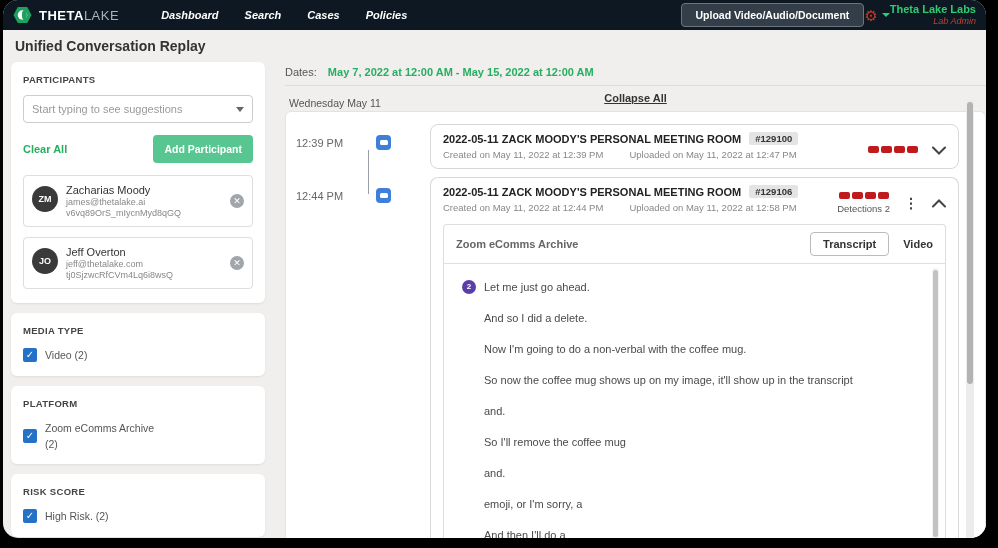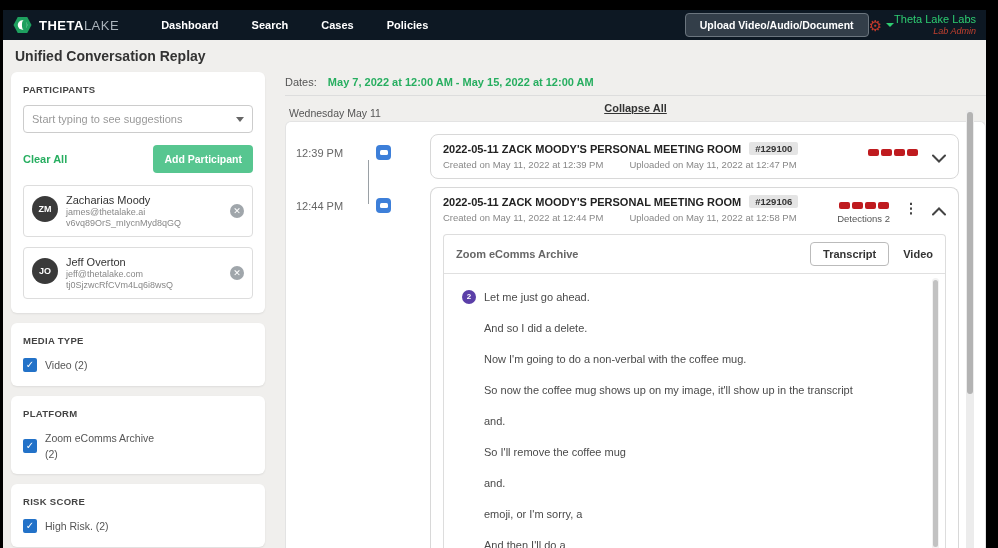--- a/index.html
+++ b/index.html
@@ -1,37 +1,37 @@
 <!DOCTYPE html>
 <html><head>
 <meta charset="utf-8">
 <style>
   * { box-sizing: border-box; margin: 0; padding: 0; }
   html,body { width: 998px; height: 548px; background:#000; overflow:hidden;
     font-family:"Liberation Sans", sans-serif; }
-  .app { position:absolute; left:3px; top:10px; width:983px; height:538px;
-    background:#f0efed; overflow:hidden; }
+  .app { position:absolute; left:3px; top:0; width:983px; height:538px;
+    background:#f0efed; overflow:hidden;border-radius:15px; }
 
   
   .topbar { height:30px; background:#0d1823; display:flex; align-items:center; padding:0 10px; }
   .brand { display:flex; align-items:center; gap:7px; cursor:pointer; }
   .brand-word { font-size:13px; letter-spacing:.5px; color:#fff; font-weight:bold; }
   .brand-word .lite { color:#a9b2ba; font-weight:normal; }
-  .nav-items { display:flex; gap:33px; margin-left:42px; }
+  .nav-items { display:flex; gap:26px; margin-left:42px;font-style:italic; }
   .nav-item { color:#fff; font-size:11px; font-weight:bold; cursor:pointer; }
   .topbar-right { margin-left:auto; display:flex; align-items:center; }
   .upload-btn { background:#333e49; border:1px solid #6b757e; color:#fff; font-size:10.5px;
     font-weight:bold; padding:5px 14px; border-radius:4px; cursor:pointer;
     font-family:"Liberation Sans", sans-serif; }
   .gear-wrap { display:flex; align-items:center; gap:4px; cursor:pointer; }
   .gear { color:#c0392b; font-size:15px; line-height:1; }
   .gear-caret { width:0; height:0; border-left:4px solid transparent; border-right:4px solid transparent;
     border-top:4px solid #2ecc71; }
   .account { text-align:right; line-height:1.2; cursor:pointer; }
-  .account-name { color:#2ecc71; font-size:11px; font-weight:normal; }
+  .account-name { color:#2ecc71; font-size:11px; font-weight:bold; }
   .account-role { color:#c2402f; font-size:9px; font-style:italic; }
 
   
   .title-bar { padding:8px 12px 6px; }
   .page-title { font-size:14px; font-weight:bold; color:#333; }
 
   
   .content { display:flex; height:480px; position:relative; }
   .sidebar { width:268px; padding:2px 6px 0 8px; flex-shrink:0; }
   .card { background:#fff; border-radius:6px; box-shadow:0 1px 2px rgba(0,0,0,.08);
@@ -88,21 +88,21 @@
     background:#fff; border-radius:1.5px; }
   .m-card { background:#fff; border:1px solid #d8d8d8; border-radius:8px; overflow:hidden; }
   .m-card.expanded { border-radius:8px 8px 0 0; border-bottom:none; }
   .m-head { display:flex; padding:7px 12px 8px; cursor:pointer; }
   .m-head-left { flex:1; min-width:0; }
   .m-title-row { display:flex; align-items:center; gap:8px; }
   .m-title { font-size:11px; font-weight:bold; color:#222; white-space:nowrap; }
   .id-badge { background:#e4e4e4; color:#333; font-size:9.5px; font-weight:bold;
     padding:1px 6px; border-radius:2px; }
   .m-meta { font-size:9.5px; color:#888; margin-top:4px; display:flex; gap:26px; }
-  .m-head-right { display:flex; align-items:flex-start; gap:14px; padding-top:4px; }
+  .m-head-right { display:flex; align-items:center; gap:14px; padding-top:4px; }
   .risk-col { text-align:center; }
   .risk-meter { display:flex; gap:2px; justify-content:center; padding-top:3px; }
   .risk-bar { width:11px; height:7px; background:#bf1b1f; border-radius:2px; }
   .detections { font-size:9.5px; color:#555; margin-top:4px; white-space:nowrap; }
   .kebab { font-size:14px; color:#444; font-weight:bold; cursor:pointer; line-height:1; padding-top:2px; }
   .chev { cursor:pointer; padding-top:3px; }
 
   
   .inner-panel { margin:2px 12px 0; border:1px solid #ddd; border-bottom:none; border-radius:4px 4px 0 0; }
   .inner-header { display:flex; align-items:center; padding:7px 12px; border-bottom:1px solid #e0e0e0; }

